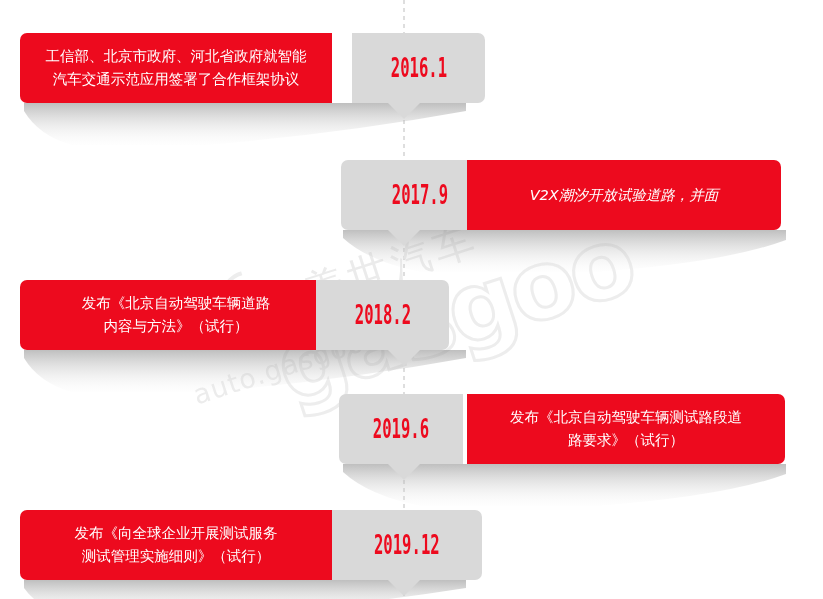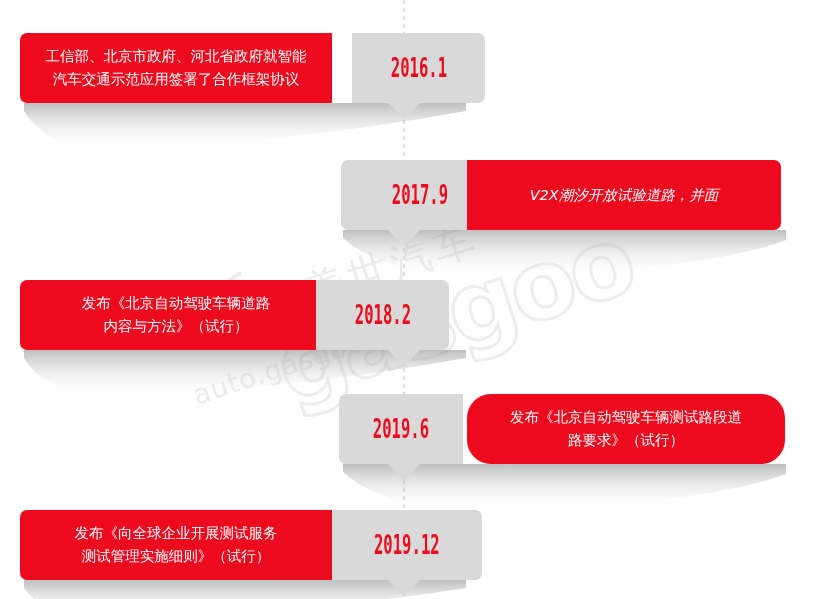--- a/index.html
+++ b/index.html
@@ -264,21 +264,21 @@
         </linearGradient>
       </defs>
       <path d="M343,70 L786,70 L786,80 Q700,112 470,118 Q380,112 343,78 Z" fill="url(#sh4)"></path>
     </svg>
 
     <div class="bar bar-date round-left" style="left:339px; width:124px;">
       <span class="date-label">2019.6</span>
     </div>
     <div class="notch" style="left:387px;"></div>
 
-    <div class="bar bar-text round-right" style="left:467px; width:318px;border-radius:24px;">
+    <div class="bar bar-text round-right" style="left:467px; width:318px;">
       <span>
         <span>发布《北京自动驾驶车辆测试路段道</span><br>
         <span>路要求》（试行）</span>
       </span>
     </div>
   </div>
 
   <div class="t-row" style="left:0; top:510px; width:823px;">
     <svg class="shadow-wrap" viewBox="0 0 823 112" preserveAspectRatio="none">
       <defs>

